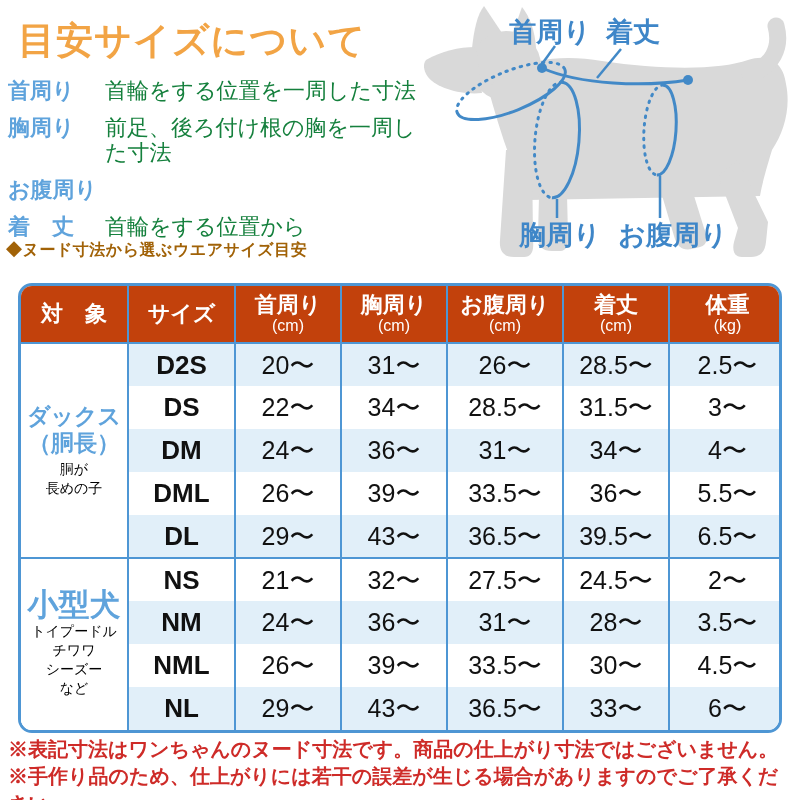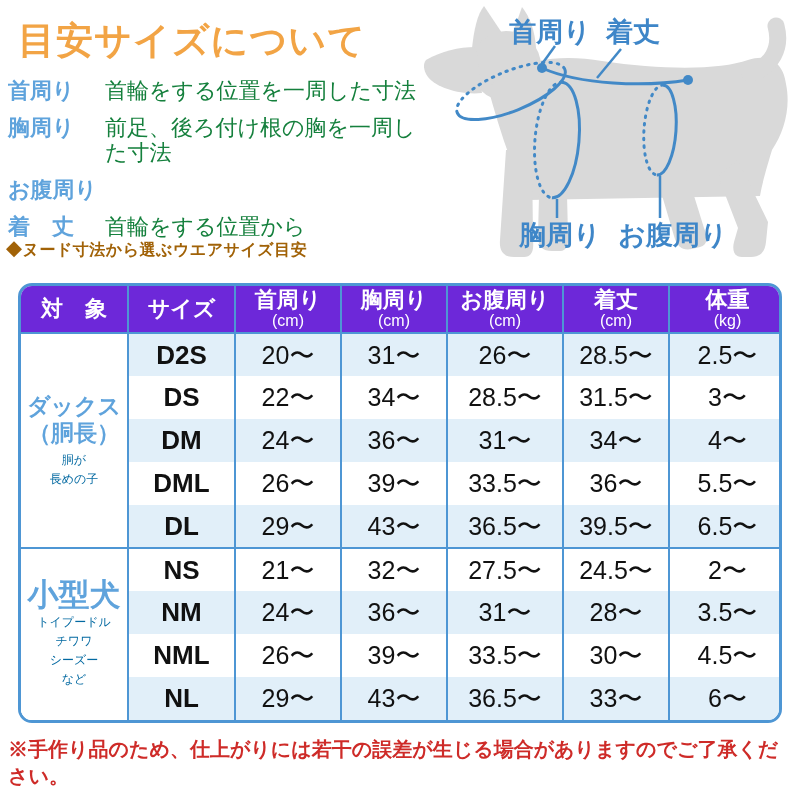--- a/index.html
+++ b/index.html
@@ -31,36 +31,36 @@
     font-size:16px; font-weight:bold; color:#a16207; letter-spacing:0.5px;
   }
   
   .table-wrap {
     position:absolute; left:18px; top:283px; width:764px;
     border:3px solid #4E96D4; border-radius:14px; overflow:hidden; background:#fff;
   }
   table { width:100%; border-collapse:collapse; table-layout:fixed; }
   th, td { border-left:2px solid #4E96D4; text-align:center; vertical-align:middle; }
   th:first-child, td.subject { border-left:none; }
-  thead tr { height:47px; background:#6d28d9; }
+  thead tr { height:57px; background:#c2410c; }
   thead th { border-bottom:2px solid #4E96D4; }
   .th-inner { display:flex; flex-direction:column; justify-content:center; line-height:1.12; }
   .th-label { font-size:22px; font-weight:bold; color:#ffffff; }
   .th-unit  { font-size:16px; font-weight:normal; color:#ffffff; }
   .th-unit:empty { display:none; }
   tbody tr { height:43px; }
   tbody tr.light { background:#E1EFF9; }
   tbody tr.white { background:#ffffff; }
   tbody tr.group-start td { border-top:2px solid #4E96D4; }
   td.subject { background:#ffffff; }
   td.size { font-size:26px; font-weight:bold; color:#111; }
   td.val  { font-size:25px; color:#111; }
   .g-name { font-size:23px; font-weight:bold; color:#5FA3DC; line-height:27px; }
   .g-name2 { font-size:31px; font-weight:bold; color:#5FA3DC; line-height:29px; }
-  .g-note { font-size:12px; color:#0369a1; line-height:19px; }
+  .g-note { font-size:14px; color:#000000; line-height:19px;font-family:Liberation Mono, monospace; }
   .g-gap { height:4px; }
   
   .notes { position:absolute; left:8px; top:736px; width:790px; }
   .note-line { font-size:20px; font-weight:bold; color:#CE2B28; line-height:27px; }
 </style>
 </head>
 <body>
 
 <div class="canvas">
 
@@ -277,16 +277,17 @@
           <td class="val">43〜</td>
           <td class="val">36.5〜</td>
           <td class="val">33〜</td>
           <td class="val">6〜</td>
         </tr>
       </tbody>
     </table>
   </div>
 
   <div class="notes">
+    <div class="note-line">※表記寸法はワンちゃんのヌード寸法です。商品の仕上がり寸法ではございません。</div>
     <div class="note-line">※手作り品のため、仕上がりには若干の誤差が生じる場合がありますのでご了承ください。</div>
   </div>
 
 </div>
 
 </body></html>

